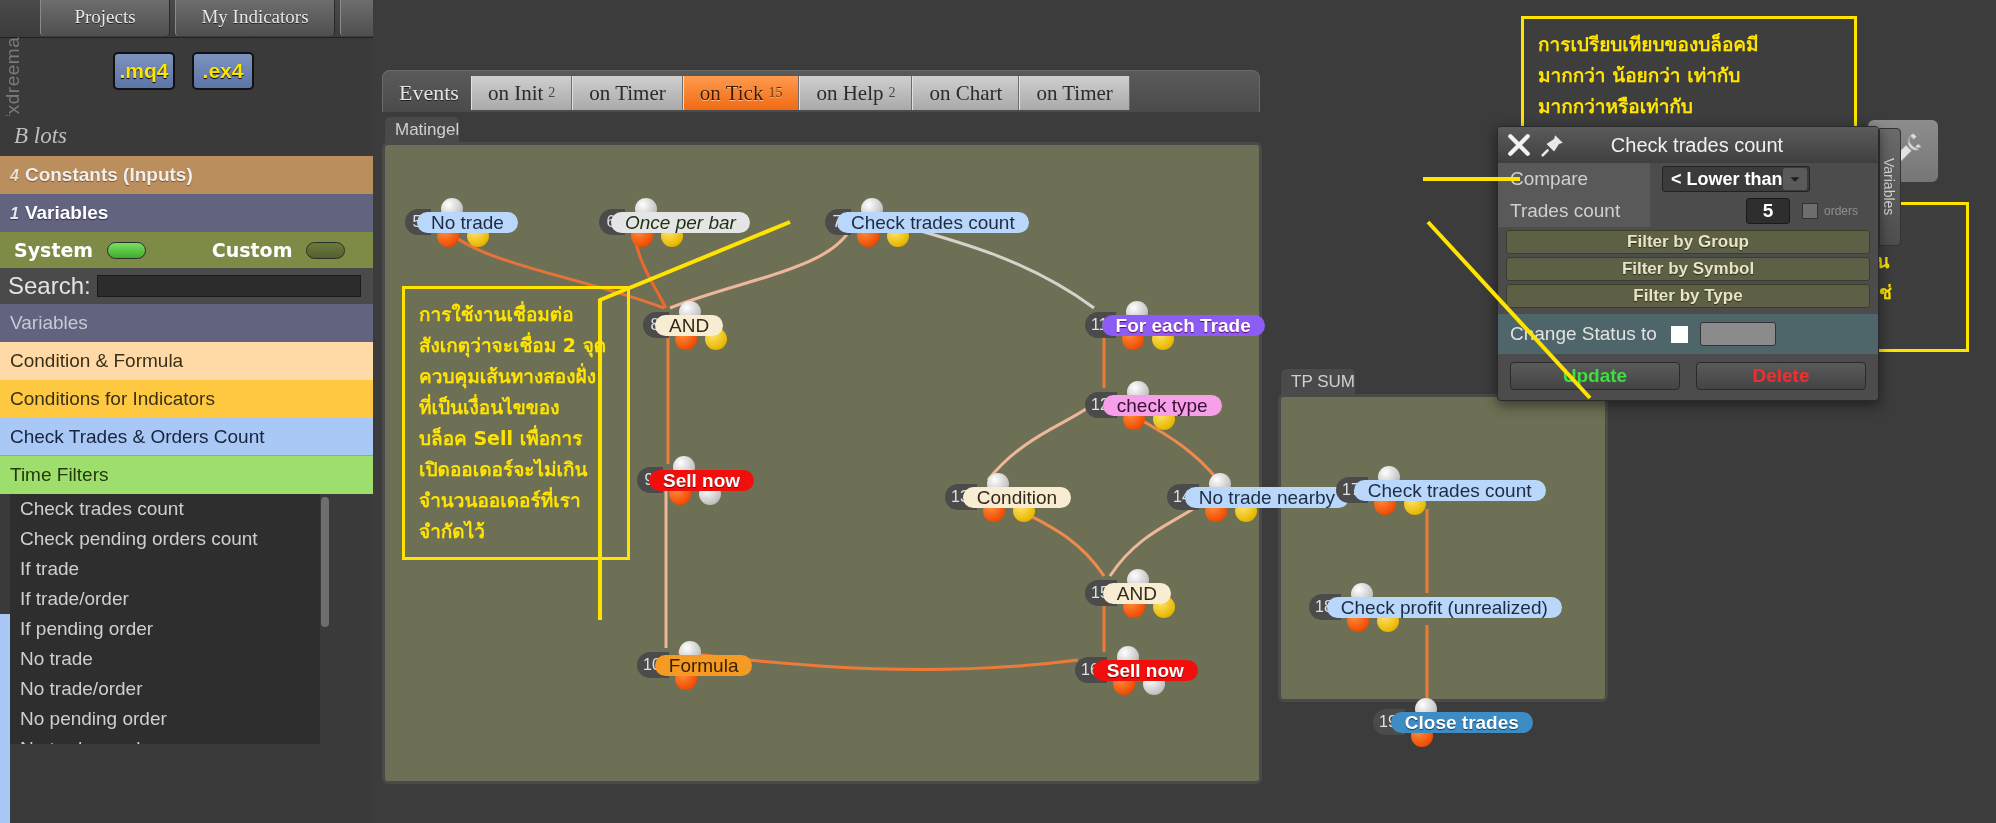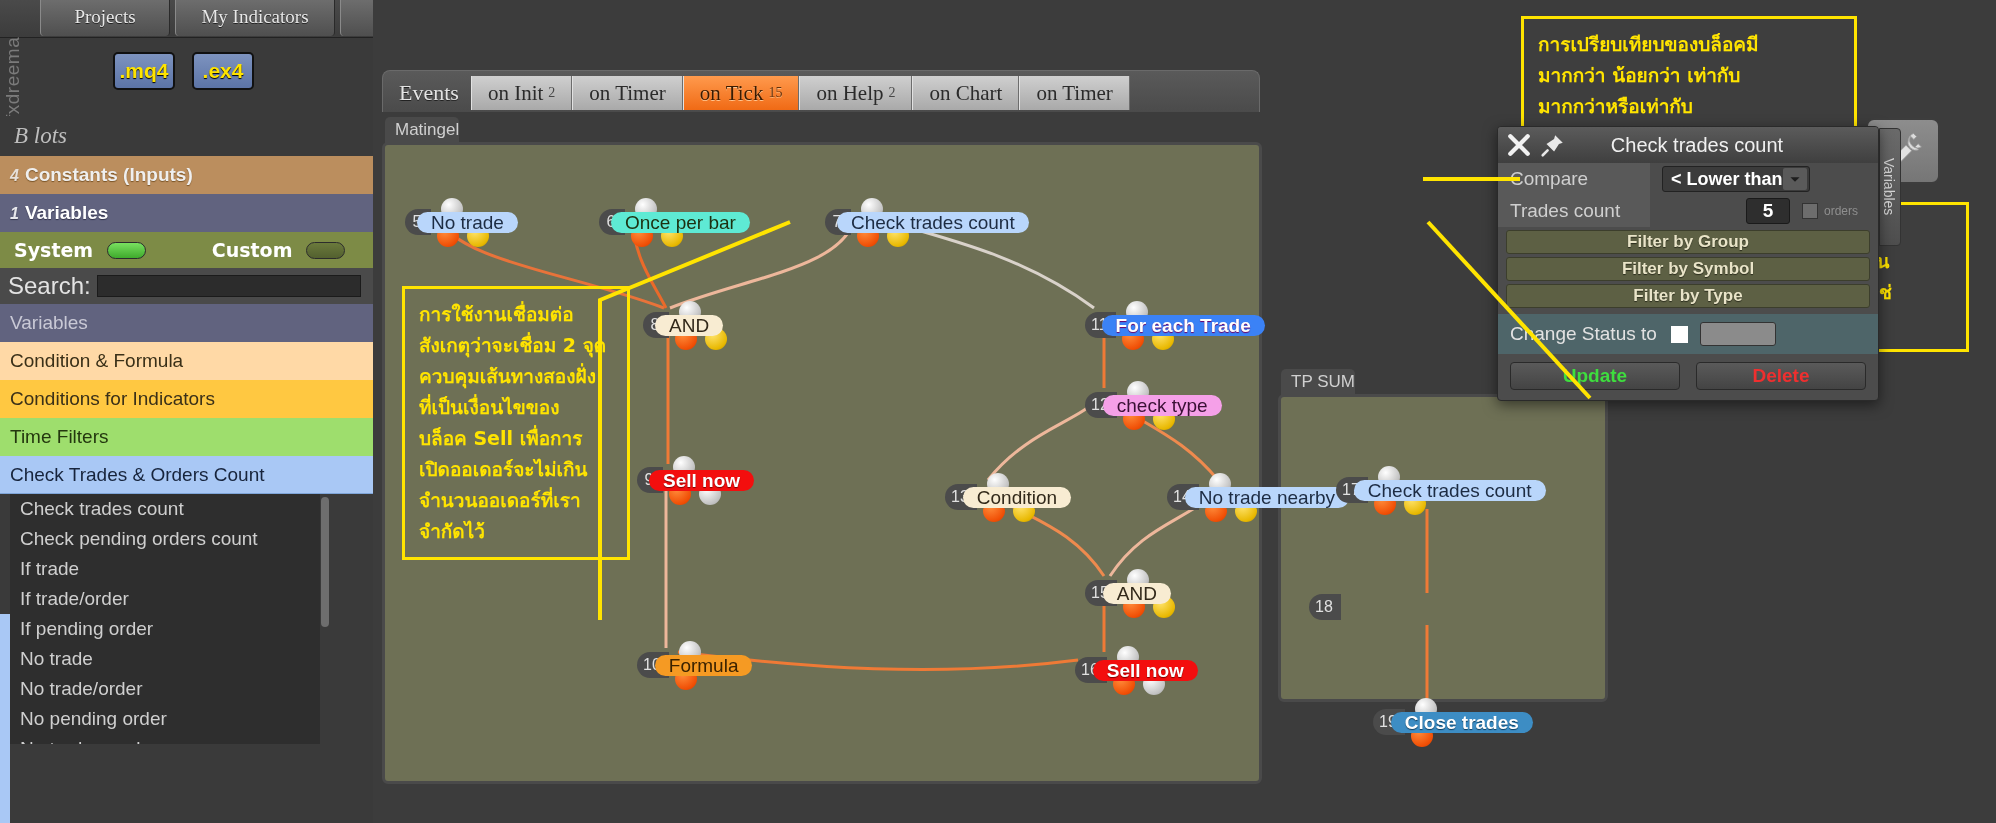--- a/index.html
+++ b/index.html
@@ -129,26 +129,26 @@
   .node{ position:absolute; height:30px; display:flex; align-items:center;
      z-index:6; }
   .node .idx{ min-width:26px; height:26px; line-height:26px; text-align:center;
      background:#4b4b4b; color:#e0e0e0; font-size:16px;
      border-radius:13px 0 0 13px; padding:0 8px 0 6px; margin-right:-14px;
      font-family:"Liberation Sans",sans-serif;}
   .node .cap{ height:30px; line-height:29px; padding:0 14px;
      border-radius:15px; font-size:19px; white-space:nowrap;
      font-family:"Liberation Sans",sans-serif; position:relative; z-index:2;}
   .c-blue{ background:#b9d6fb; color:#1d2c43; }
-  .c-green{ background:#5eead4; color:#1d3010; }
+  .c-green{ background:#e5e5e5; color:#1d3010;font-style:italic; }
   .c-cream{ background:#f8ecd2; color:#32291a; }
   .c-red{ background:#f30e0e; color:#fff; font-weight:bold;
      text-shadow:0 1px 1px #7a0000;}
   .c-orange{ background:#f59a23; color:#3a2200; }
-  .c-magenta{ background:#3b82f6; color:#fff; font-weight:bold;
+  .c-magenta{ background:#8b5cf6; color:#fff; font-weight:bold;
      text-shadow:0 1px 1px #6d0066;text-align:center;}
   .c-pink{ background:#f5a0e8; color:#3a1035; }
   .c-steel{ background:#3d8dc4; color:#fff; font-weight:bold;
      text-shadow:0 1px 1px #0c3b5c;text-align:center;}
   .dot{ position:absolute; border-radius:50%; z-index:1;}
   .dot.top{ width:22px; height:22px; background:
      radial-gradient(circle at 35% 30%,#fff,#c9c9c9 60%,#9e9e9e);
      top:-10px; }
   .dot.outO{ width:22px; height:22px;
      background:radial-gradient(circle at 35% 30%,#ff8c3a,#f04e05 70%,#c23b00);
@@ -277,22 +277,22 @@
 
   <div class="sb-search">
     <label>Search:</label>
     <input id="search-input" type="text" placeholder="" style="">
   </div>
 
   <div id="cats-host">
       <div class="cat variables">Variables</div>
       <div class="cat condition">Condition &amp; Formula</div>
       <div class="cat indicators">Conditions for Indicators</div>
+      <div class="cat checkt">Check Trades &amp; Orders Count</div>
       <div class="cat timef">Time Filters</div>
-      <div class="cat checkt">Check Trades &amp; Orders Count</div>
     </div>
 
   <div id="sbleftstrip"></div>
   <div id="itemlist">
     <div id="items-host">
         <div class="item">Check trades count</div>
         <div class="item">Check pending orders count</div>
         <div class="item">If trade</div>
         <div class="item">If trade/order</div>
         <div class="item">If pending order</div>
@@ -427,20 +427,21 @@
         <path d="M146,112 L146,196" stroke="#ef7a36" stroke-width="3" fill="none"></path>
         <path d="M146,228 L146,312" stroke="#ef7a36" stroke-width="3" fill="none"></path>
       </svg>
       <div id="nodes-tpsum">
           <div class="node" style="left: 55px; top: 78px;">
             <span class="idx">17</span>
             <span style="position: relative;"><span class="cap c-blue">Check trades count</span><span class="dot top" style="left: 24px;"></span><span class="dot outO" style="left: 20px;"></span><span class="dot outY" style="left: 50px;"></span></span>
           </div>
           <div class="node" style="left: 28px; top: 195px;">
             <span class="idx">18</span>
+            <span style="position: relative;"><span class="cap c-blue">Check profit (unrealized)</span><span class="dot top" style="left: 24px;"></span><span class="dot outO" style="left: 20px;"></span><span class="dot outY" style="left: 50px;"></span></span>
           </div>
           <div class="node" style="left: 92px; top: 310px;">
             <span class="idx">19</span>
             <span style="position: relative;"><span class="cap c-steel">Close trades</span><span class="dot top" style="left: 24px;"></span><span class="dot outO" style="left: 20px;"></span></span>
           </div>
         </div>
     </div>
 
     <div class="note onCanvas" style="left:24px; top:174px; width:228px;">
       <div id="note0-host">

